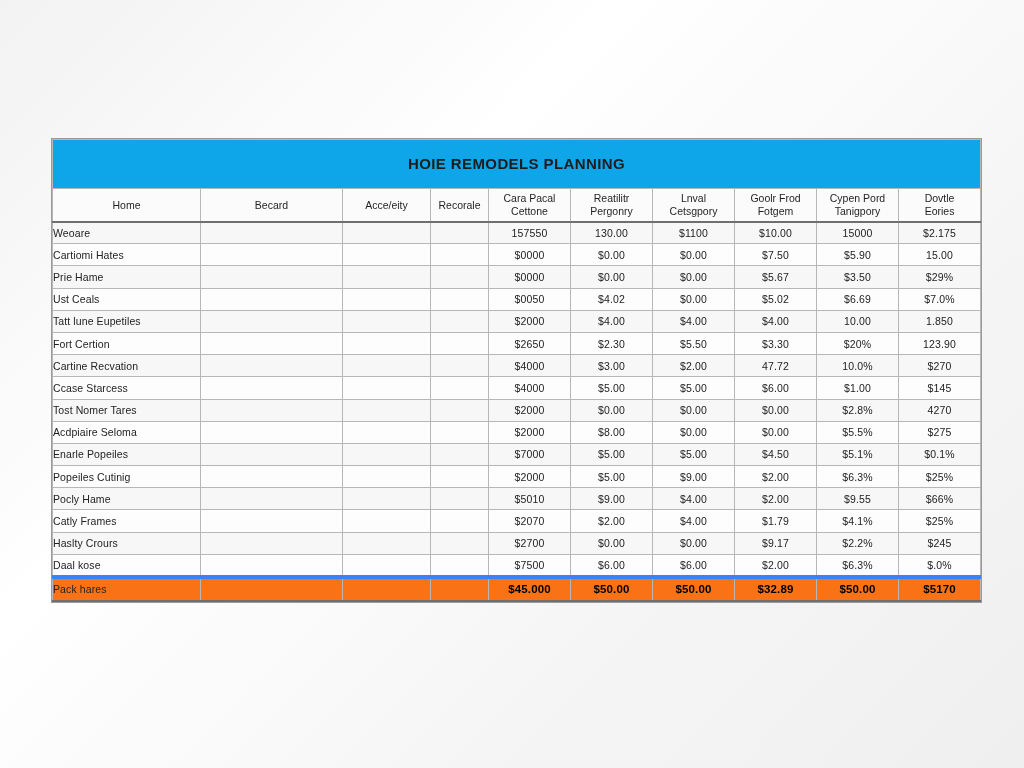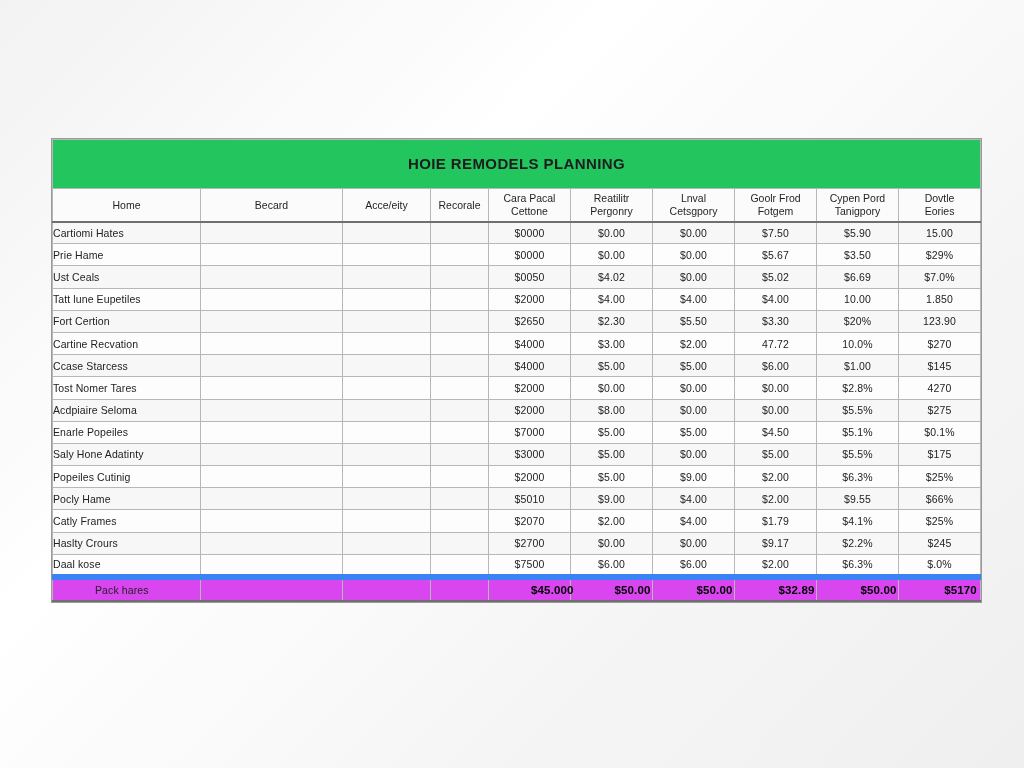--- a/index.html
+++ b/index.html
@@ -37,21 +37,21 @@
     padding: 0;
     font-weight: normal;
     vertical-align: middle;
     box-sizing: border-box;
   }
 
   
   td.title-cell {
     height: 49px;
     text-align: center;
-    background: #22c55e;
+    background: #0ea5e9;
     border-bottom: 1px solid #8e8e8e;
   }
   .title-text {
     font-size: 15px;
     font-weight: bold;
     letter-spacing: 0.4px;
     color: #1d1d1d;
     font-family: "Liberation Sans", sans-serif;
   }
 
@@ -89,24 +89,23 @@
   td.blank-cell { }
   td.num-cell {
     text-align: center;
     letter-spacing: 0.15px;
   }
 
   tr.total-row td {
     height: 24px;
     font-size: 11.5px;
     font-weight: bold;
-    background: #d946ef;
-    border-top: 6px solid #3b82f6;
+    background: #f97316;
+    border-top: 4px solid #3b82f6;
     border-bottom: 2px solid #6f6f6f;
-    padding-left: 42px;
   }
   tr.total-row td.label-cell { font-weight: normal; font-size: 10.5px; }
 
   
   col.c-home    { width: 148px; }
   col.c-record  { width: 142px; }
   col.c-accel   { width: 88px;  }
   col.c-recor   { width: 58px;  }
   col.c-num     { width: 82px;  }
 </style>
@@ -164,20 +163,32 @@
           </th>
           <th class="h-left">
             <span class="h-l1">Cypen Pord</span>
             <span class="h-l2">Tanigpory</span>
           </th>
           <th class="h-left">
             <span class="h-l1">Dovtle</span>
             <span class="h-l2">Eories</span>
           </th>
         </tr>
+    <tr class="data-row">
+          <td class="label-cell">Weoare</td>
+          <td class="blank-cell"></td>
+          <td class="blank-cell"></td>
+          <td class="blank-cell"></td>
+          <td class="num-cell">157550</td>
+          <td class="num-cell">130.00</td>
+          <td class="num-cell">$1100</td>
+          <td class="num-cell">$10.00</td>
+          <td class="num-cell">15000</td>
+          <td class="num-cell">$2.175</td>
+        </tr>
         <tr class="data-row">
           <td class="label-cell">Cartiomi Hates</td>
           <td class="blank-cell"></td>
           <td class="blank-cell"></td>
           <td class="blank-cell"></td>
           <td class="num-cell">$0000</td>
           <td class="num-cell">$0.00</td>
           <td class="num-cell">$0.00</td>
           <td class="num-cell">$7.50</td>
           <td class="num-cell">$5.90</td>
@@ -285,32 +296,20 @@
           <td class="blank-cell"></td>
           <td class="blank-cell"></td>
           <td class="num-cell">$7000</td>
           <td class="num-cell">$5.00</td>
           <td class="num-cell">$5.00</td>
           <td class="num-cell">$4.50</td>
           <td class="num-cell">$5.1%</td>
           <td class="num-cell">$0.1%</td>
         </tr>
         <tr class="data-row">
-          <td class="label-cell">Saly Hone Adatinty</td>
-          <td class="blank-cell"></td>
-          <td class="blank-cell"></td>
-          <td class="blank-cell"></td>
-          <td class="num-cell">$3000</td>
-          <td class="num-cell">$5.00</td>
-          <td class="num-cell">$0.00</td>
-          <td class="num-cell">$5.00</td>
-          <td class="num-cell">$5.5%</td>
-          <td class="num-cell">$175</td>
-        </tr>
-        <tr class="data-row">
           <td class="label-cell">Popeiles Cutinig</td>
           <td class="blank-cell"></td>
           <td class="blank-cell"></td>
           <td class="blank-cell"></td>
           <td class="num-cell">$2000</td>
           <td class="num-cell">$5.00</td>
           <td class="num-cell">$9.00</td>
           <td class="num-cell">$2.00</td>
           <td class="num-cell">$6.3%</td>
           <td class="num-cell">$25%</td>

